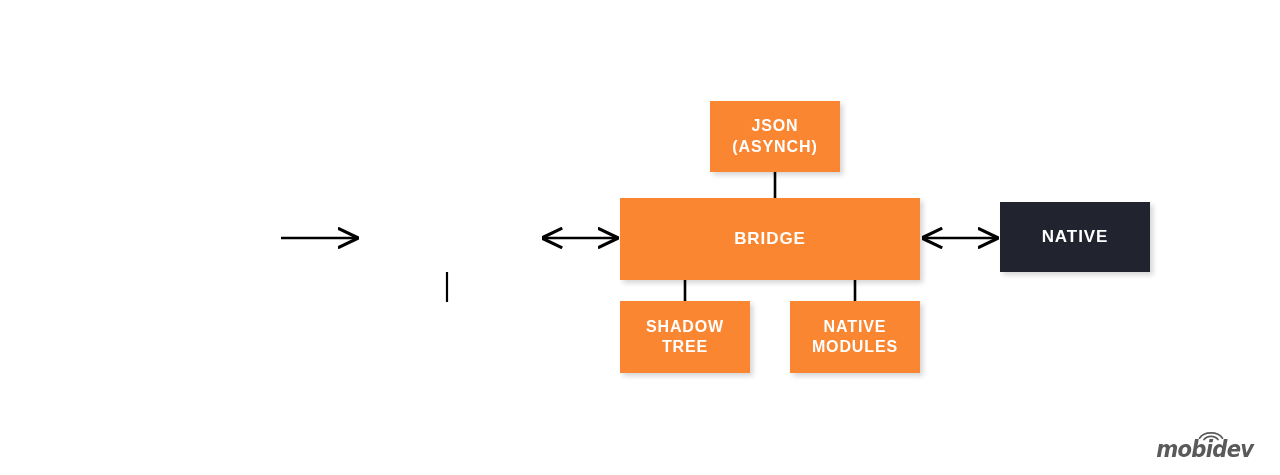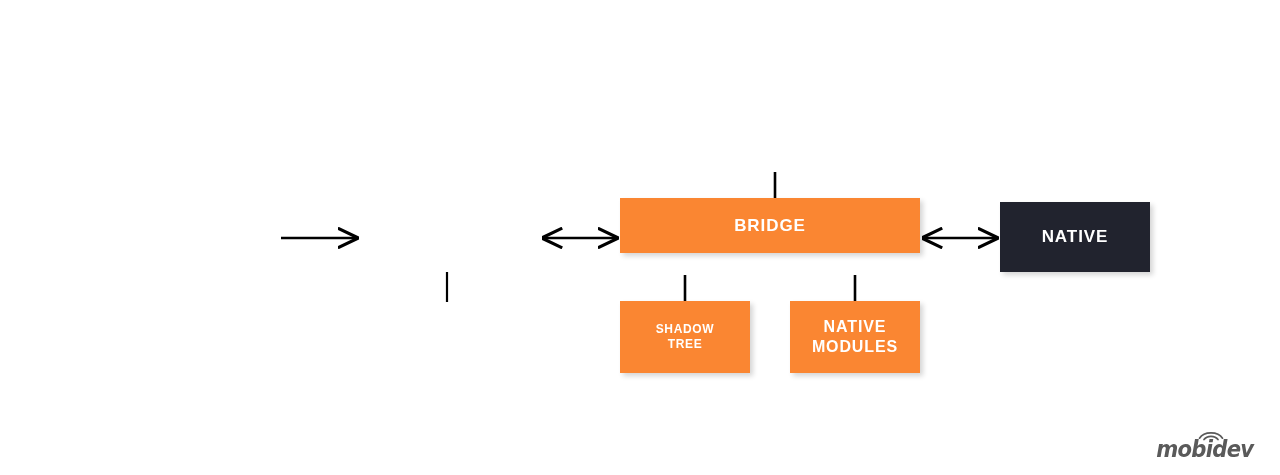--- a/index.html
+++ b/index.html
@@ -111,33 +111,37 @@
 
     <line x1="775" y1="172" x2="775" y2="199" stroke="#000000" stroke-width="2.6"></line>
 
     <line x1="447" y1="272" x2="447" y2="302" stroke="#000000" stroke-width="2.2"></line>
 
     <line x1="685" y1="275" x2="685" y2="302" stroke="#000000" stroke-width="2.6"></line>
 
     <line x1="855" y1="275" x2="855" y2="302" stroke="#000000" stroke-width="2.6"></line>
   </svg>
 
+  <div class="node node-json" style="left:710px; top:101px; width:130px; height:71px; font-size:16px;">
+    <span class="node-label">JSON
+(ASYNCH)</span>
+  </div>
 
 
 
-  <div class="node node-bridge" style="left:620px; top:198px; width:300px; height:55px; font-size:17px;">
+  <div class="node node-bridge" style="left:620px; top:198px; width:300px; height:82px; font-size:17px;">
     <span class="node-label">BRIDGE</span>
   </div>
 
   <div class="node node-native" style="left:1000px; top:202px; width:150px; height:70px; font-size:17px;">
     <span class="node-label">NATIVE</span>
   </div>
 
 
-  <div class="node node-shadow-tree" style="left:620px; top:301px; width:130px; height:72px; font-size:12px;">
+  <div class="node node-shadow-tree" style="left:620px; top:301px; width:130px; height:72px; font-size:16px;">
     <span class="node-label">SHADOW
 TREE</span>
   </div>
 
   <div class="node node-native-mod" style="left:790px; top:301px; width:130px; height:72px; font-size:16px;">
     <span class="node-label">NATIVE
 MODULES</span>
   </div>
 
   <div id="brand-logo">

